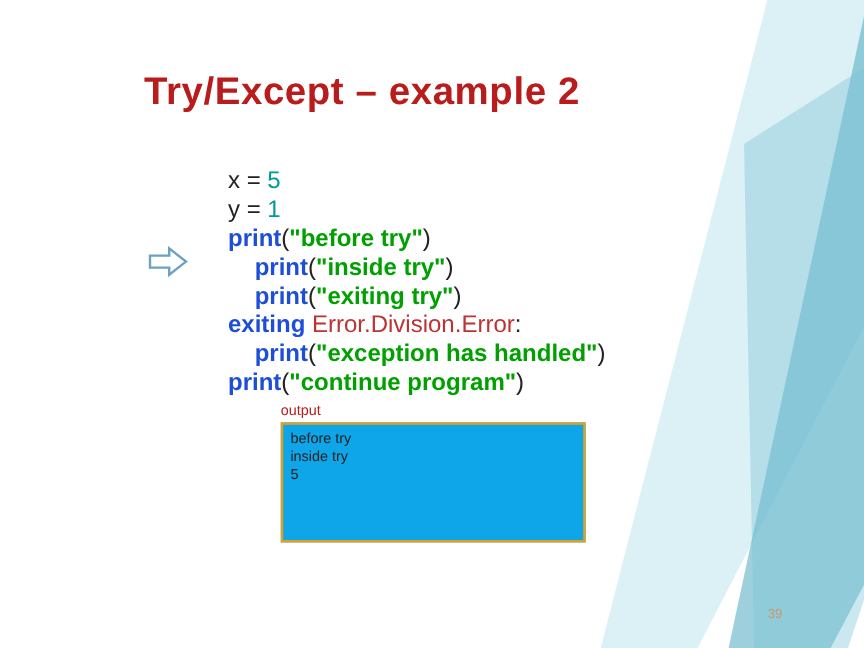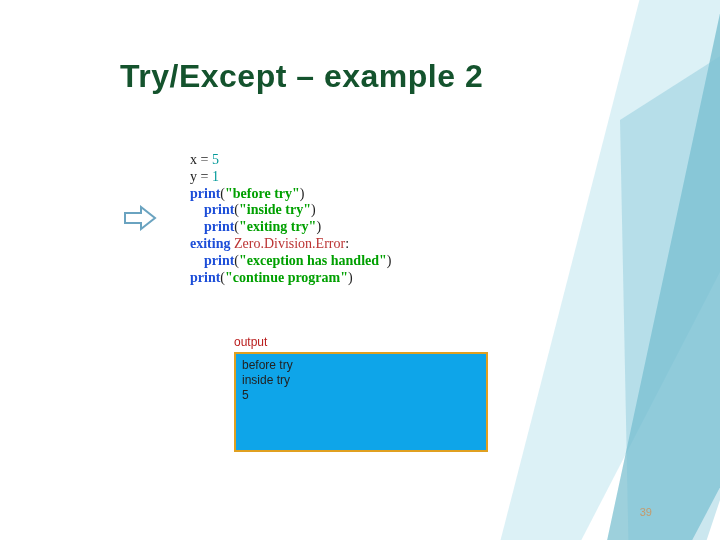--- a/index.html
+++ b/index.html
@@ -1,18 +1,18 @@
 <!DOCTYPE html>
 <html><head>
 <meta charset="utf-8">
 <style>
   html,body{margin:0;padding:0;width:720px;height:540px;background:#fff;font-family:Verdana,Geneva,sans-serif;overflow:hidden}
   .slide{position:relative;width:720px;height:540px}
-  .title{position:absolute;left:120px;top:58px;font-size:32px;color:#14532d;font-weight:600;letter-spacing:.5px}
-  .code{position:absolute;left:186px;top:148px;width:280px;padding:4px 0 4px 4px;background:#fff;font-family:Liberation Serif, serif;font-size:14px;line-height:1.2;color:#222}
+  .title{position:absolute;left:120px;top:58px;font-size:32px;color:#b91c1c;font-weight:600;letter-spacing:.5px}
+  .code{position:absolute;left:186px;top:135px;width:280px;padding:4px 0 4px 4px;background:#fff;font-family:Liberation Sans, sans-serif;font-size:20px;line-height:1.2;color:#222}
   .code .kw{color:#1d4ed8;font-weight:bold}
   .code .num{color:#009999}
   .code .str{color:#00a000;font-weight:bold}
   .code .id{color:#222}
   .code .err{color:#b33}
   .code div{white-space:pre}
   .arrow{position:absolute;left:123px;top:205px;width:34px;height:26px}
   .out-label{position:absolute;left:234px;top:335px;font-size:12px;color:#b91c1c}
   .out-box{position:absolute;left:234px;top:352px;width:238px;height:88px;border:2px solid #e0a020;background:#0ea5e9;padding:4px 6px;font-size:12px;line-height:1.25;color:#222;white-space:pre-line}
   .pagenum{position:absolute;right:68px;bottom:22px;font-size:11px;color:#c49a6c}
@@ -35,21 +35,21 @@
   <svg class="arrow" viewBox="0 0 34 26">
     <path d="M2 8 L18 8 L18 2 L32 13 L18 24 L18 18 L2 18 Z" fill="#ffffff" stroke="#6aa3c0" stroke-width="2"></path>
   </svg>
 
   <div class="code">
     <div><span class="id">x = </span><span class="num">5</span></div>
     <div><span class="id">y = </span><span class="num">1</span></div>
     <div><span class="kw">print</span><span>(</span><span class="str">"before try"</span><span>)</span></div>
     <div><span>    </span><span class="kw">print</span><span>(</span><span class="str">"inside try"</span><span>)</span></div>
     <div><span>    </span><span class="kw">print</span><span>(</span><span class="str">"exiting try"</span><span>)</span></div>
-    <div><span class="kw">exiting</span><span> </span><span class="err">Zero.Division.Error</span><span>:</span></div>
+    <div><span class="kw">exiting</span><span> </span><span class="err">Error.Division.Error</span><span>:</span></div>
     <div><span>    </span><span class="kw">print</span><span>(</span><span class="str">"exception has handled"</span><span>)</span></div>
     <div><span class="kw">print</span><span>(</span><span class="str">"continue program"</span><span>)</span></div>
   </div>
 
   <div class="out-label">output</div>
   <div class="out-box">before try
 inside try
 5</div>
 
   <div class="pagenum">39</div>

